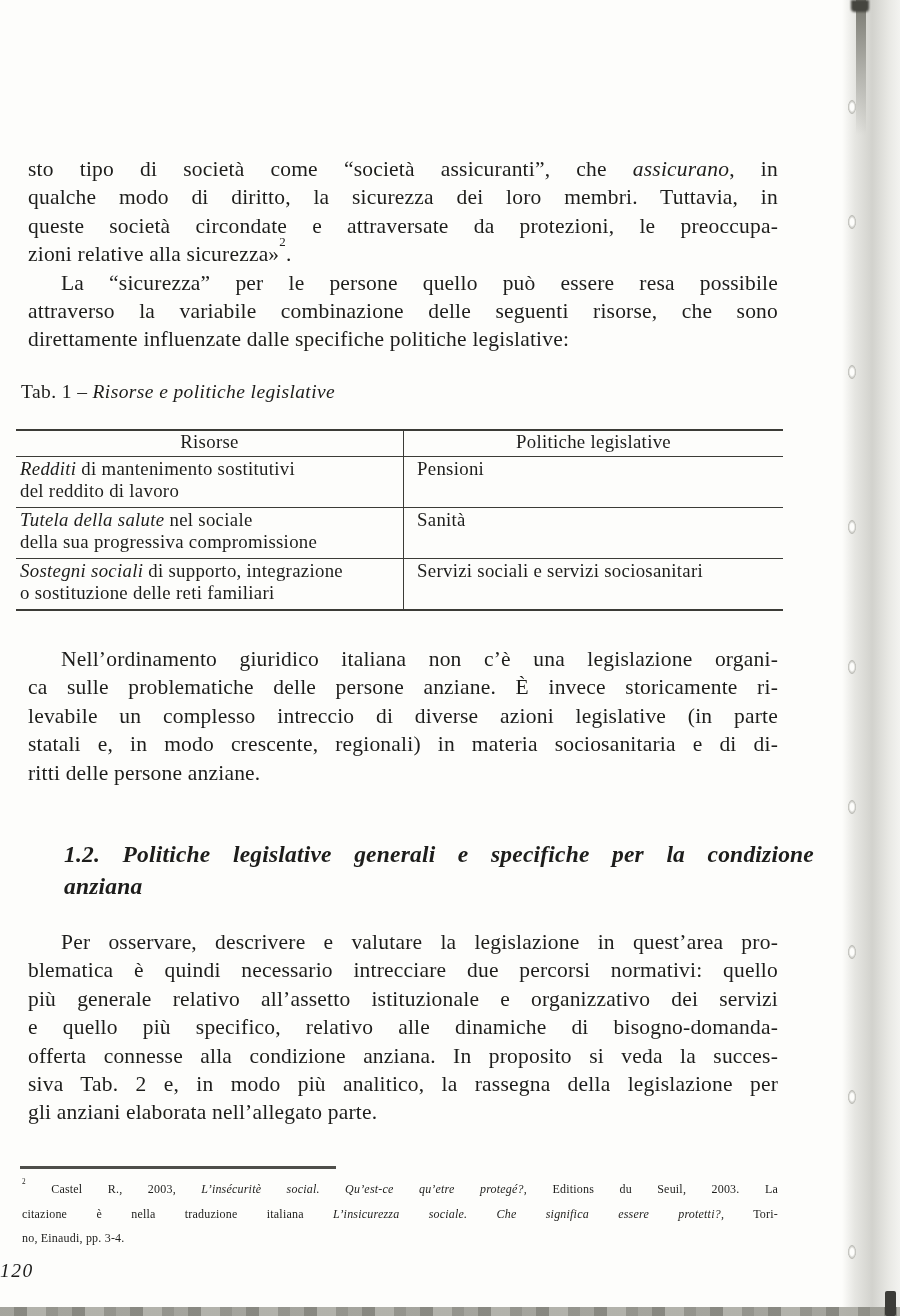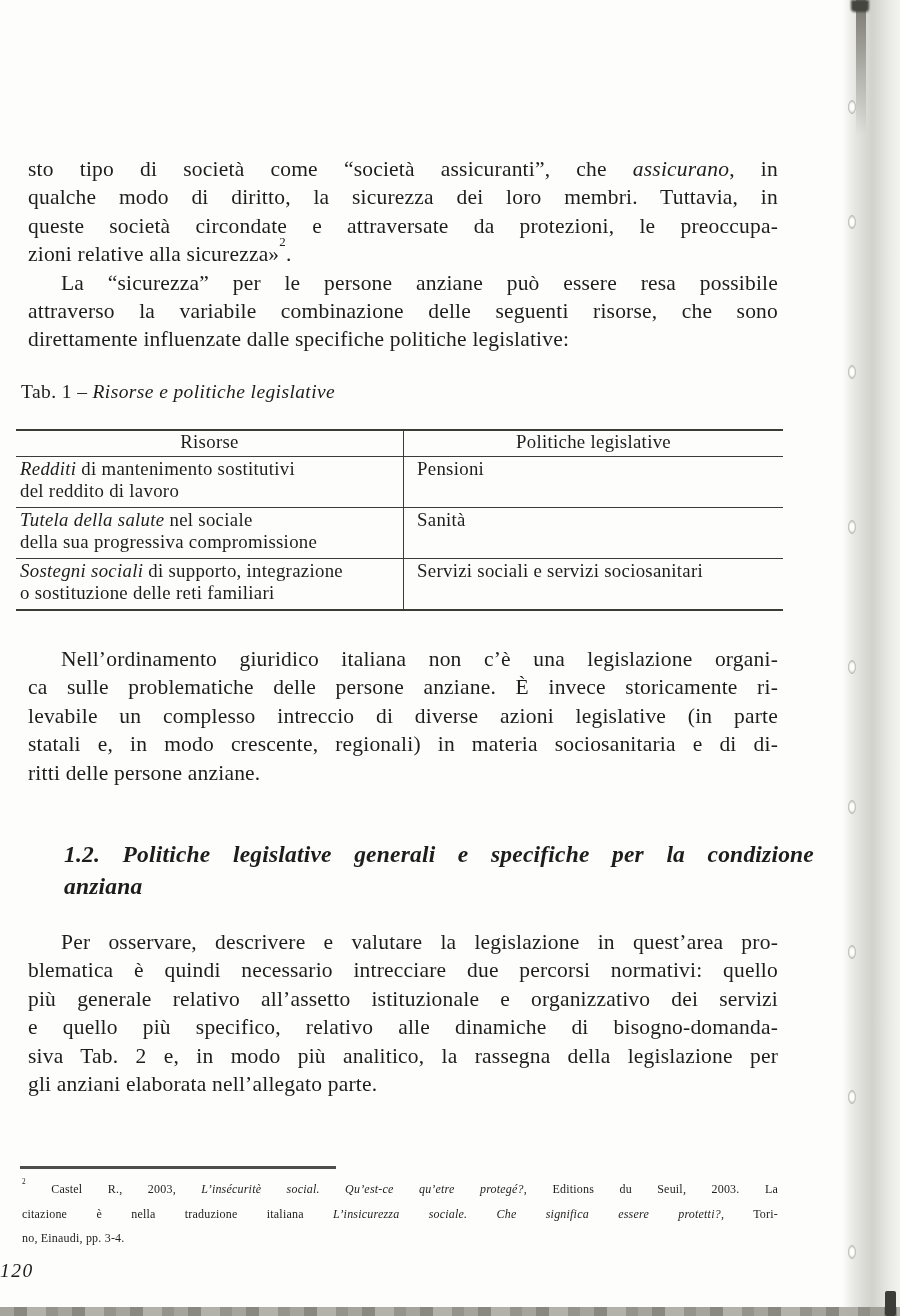--- a/index.html
+++ b/index.html
@@ -99,21 +99,21 @@
 <div class="page-scan">
 
   <div class="textcol" id="block-intro">
     <div>
         <div class="tline just"><span>sto tipo di società come “società assicuranti”, che </span><em>assicurano</em><span>, in</span></div>
         <div class="tline just"><span>qualche modo di diritto, la sicurezza dei loro membri. Tuttavia, in</span></div>
         <div class="tline just"><span>queste società circondate e attraversate da protezioni, le preoccupa-</span></div>
         <div class="tline"><span>zioni relative alla sicurezza»</span><sup>2</sup><span>.</span></div>
       </div>
     <div>
-        <div class="tline just ind"><span>La “sicurezza” per le persone anziane può essere resa possibile</span></div>
+        <div class="tline just ind"><span>La “sicurezza” per le persone quello può essere resa possibile</span></div>
         <div class="tline just"><span>attraverso la variabile combinazione delle seguenti risorse, che sono</span></div>
         <div class="tline"><span>direttamente influenzate dalle specifiche politiche legislative:</span></div>
       </div>
   </div>
 
   <div class="tab-caption"><span>Tab. 1 – </span><em>Risorse e politiche legislative</em></div>
 
   <div class="scan-table">
     <div class="trow sep">
       <div class="cell-res th">Risorse</div>
@@ -153,20 +153,21 @@
   <div class="textcol" id="block-heading">
       <div class="tline just"><span>1.2. Politiche legislative generali e specifiche per la condizione</span></div>
       <div class="tline"><span>anziana</span></div>
     </div>
 
   <div class="textcol" id="block-p4">
       <div class="tline just ind"><span>Per osservare, descrivere e valutare la legislazione in quest’area pro-</span></div>
       <div class="tline just"><span>blematica è quindi necessario intrecciare due percorsi normativi: quello</span></div>
       <div class="tline just"><span>più generale relativo all’assetto istituzionale e organizzativo dei servizi</span></div>
       <div class="tline just"><span>e quello più specifico, relativo alle dinamiche di bisogno-domanda-</span></div>
+      <div class="tline just"><span>offerta connesse alla condizione anziana. In proposito si veda la succes-</span></div>
       <div class="tline just"><span>siva Tab. 2 e, in modo più analitico, la rassegna della legislazione per</span></div>
       <div class="tline"><span>gli anziani elaborata nell’allegato parte.</span></div>
     </div>
 
   <div class="footnote-rule"></div>
   <div class="footnote">
       <div class="tline just"><sup>2</sup><span> Castel R., 2003, </span><em>L’insécuritè social. Qu’est-ce qu’etre protegé?</em><span>, Editions du Seuil, 2003. La</span></div>
       <div class="tline just"><span>citazione è nella traduzione italiana </span><em>L’insicurezza sociale. Che significa essere protetti?</em><span>, Tori-</span></div>
       <div class="tline"><span>no, Einaudi, pp. 3-4.</span></div>
     </div>

